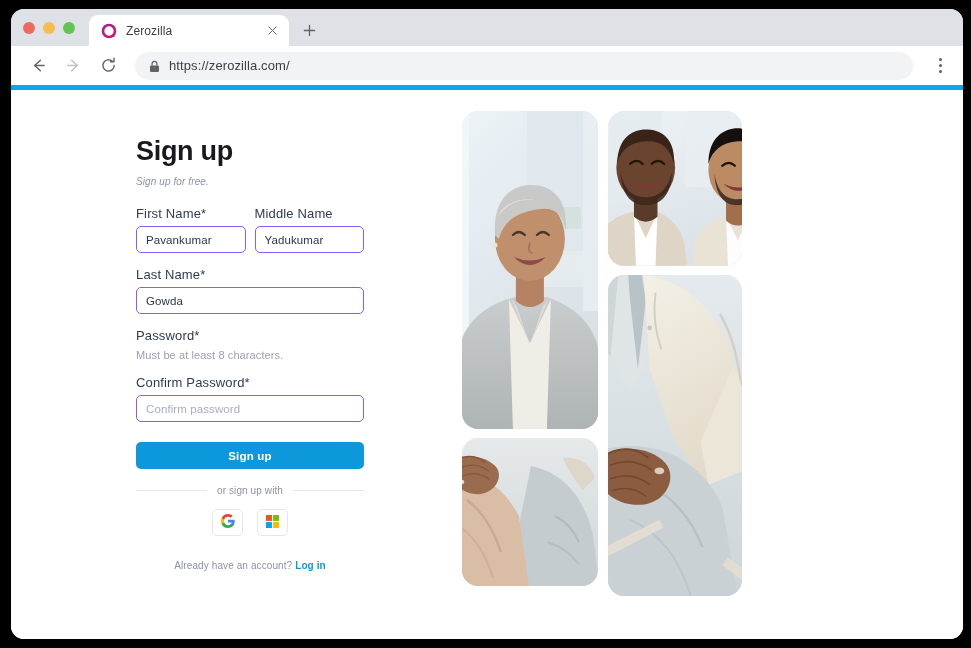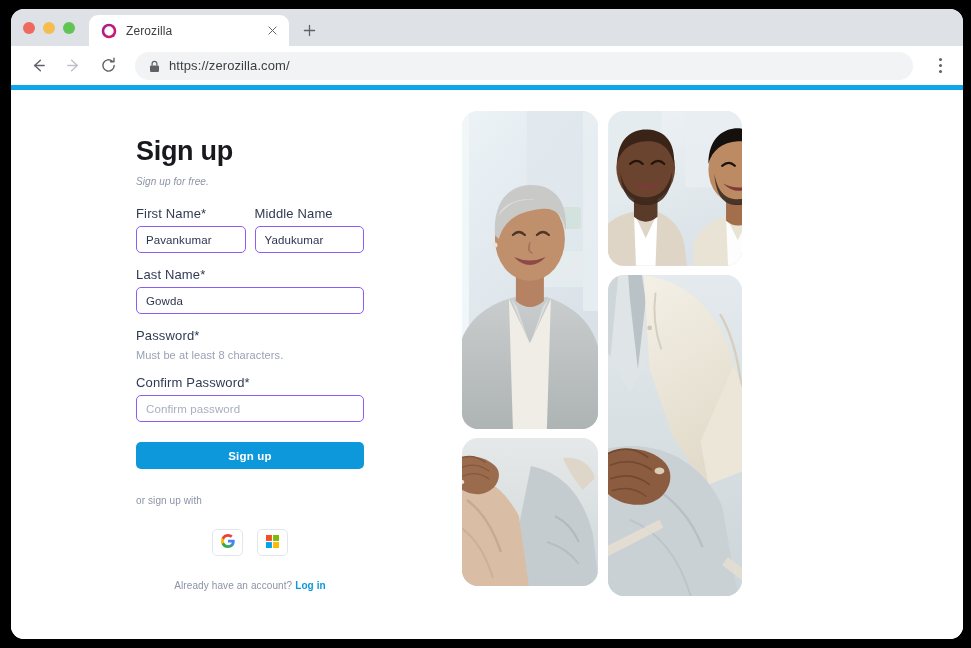--- a/index.html
+++ b/index.html
@@ -227,22 +227,22 @@
     font-family: "Liberation Sans", sans-serif;
     font-size: 11.5px;
     font-weight: 700;
     letter-spacing: .2px;
     cursor: pointer;
   }
 
   .divider {
     margin-top: 16px;
     display: flex;
+    align-items: center;
     gap: 10px;
-    flex-direction: column;
   }
   .divider .line { flex: 1; height: 1px; background: #e4e7ef; }
   .divider .txt { font-size: 10px; color: #8b93a7; letter-spacing: .1px; white-space: nowrap; }
 
   .social-row {
     margin-top: 13px;
     display: flex;
     justify-content: center;
     gap: 14px;
   }

